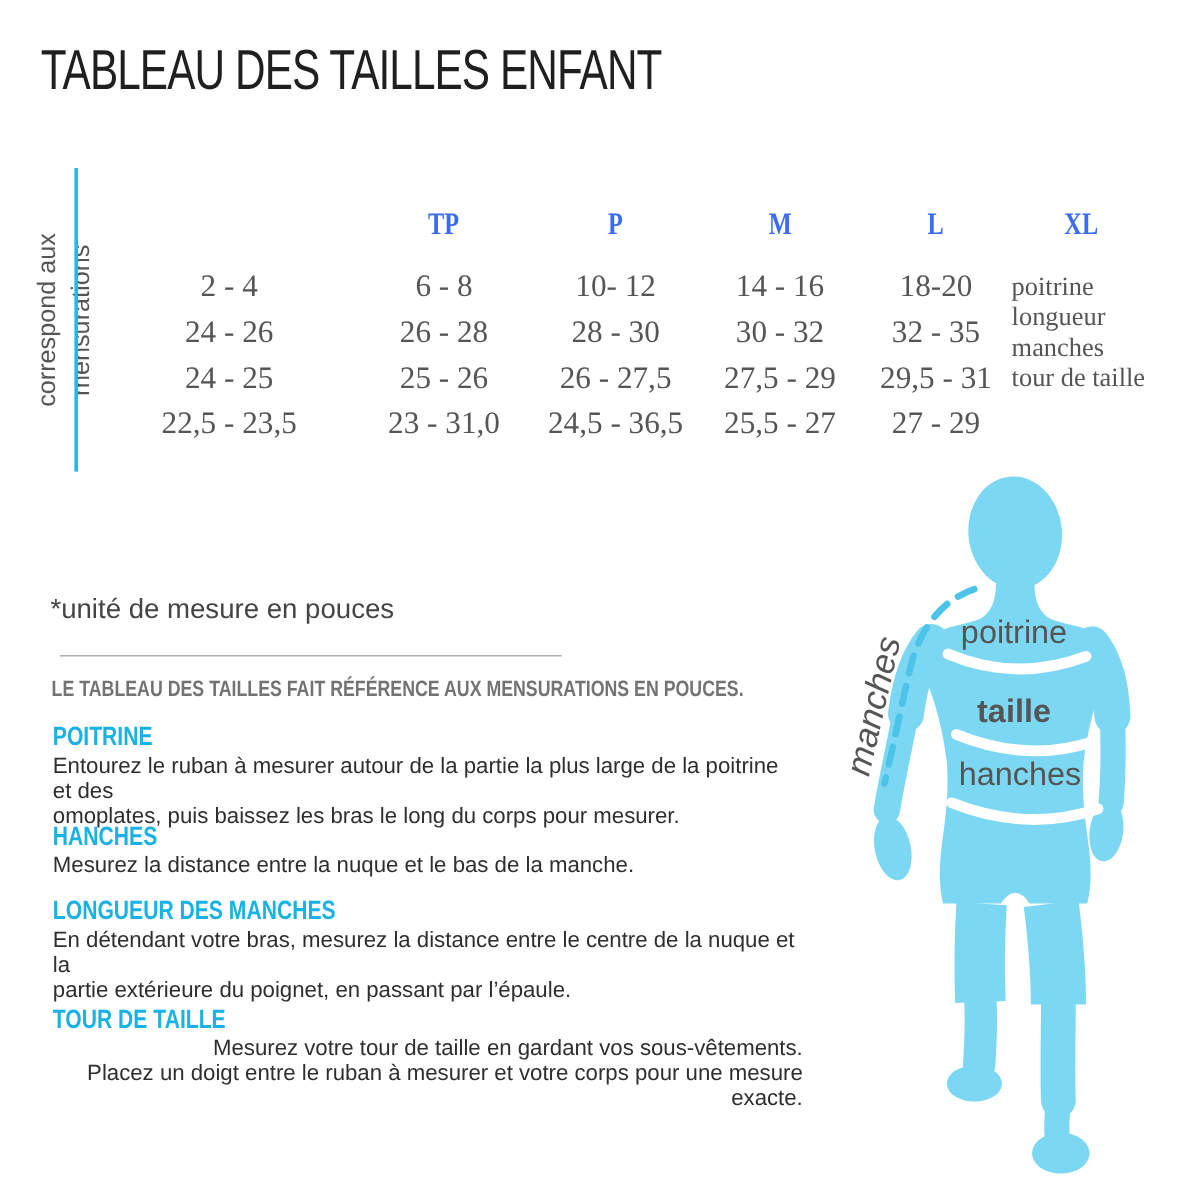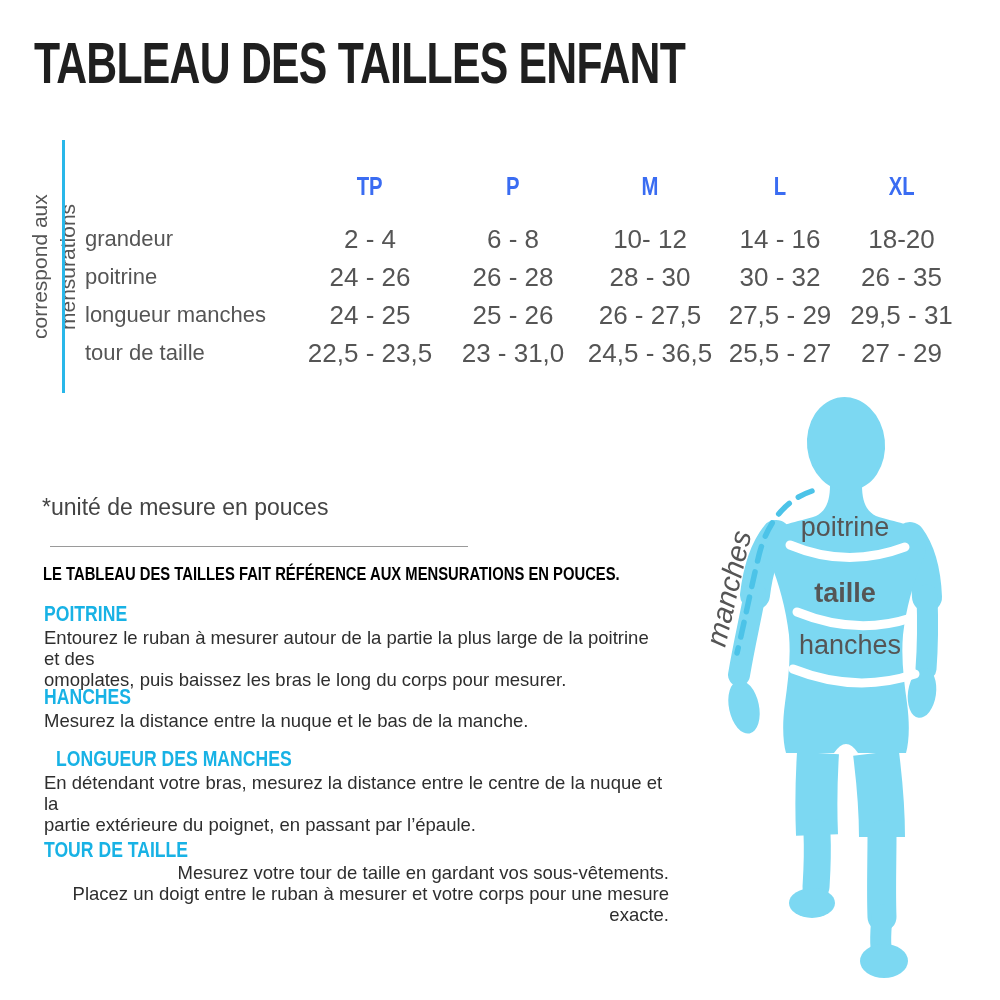--- a/index.html
+++ b/index.html
@@ -2,41 +2,41 @@
 <html><head>
 <meta charset="utf-8">
 <style>
   html,body{margin:0;padding:0;background:#fff;}
   .canvas{position:relative;width:1000px;height:1000px;background:#ffffff;overflow:hidden;
           font-family:"Liberation Sans",sans-serif;color:#2e2e2e;}
 
   .cond{display:inline-block;white-space:nowrap;transform:scaleX(0.75);transform-origin:0 50%;}
   .cond-c{display:inline-block;white-space:nowrap;transform:scaleX(0.78);transform-origin:50% 50%;}
 
-  .page-title{position:absolute;left:34px;top:30px;font-size:57px;font-weight:700;
+  .page-title{position:absolute;left:34px;top:30px;font-size:47px;font-weight:400;
               color:#1f1f1f;letter-spacing:-1px;}
 
   .vlabel{position:absolute;left:26px;top:138px;height:258px;width:28px;
           writing-mode:vertical-rl;transform:rotate(180deg);
           font-size:21px;color:#555;text-align:center;line-height:28px;}
   .vline{position:absolute;left:62px;top:140px;width:3px;height:253px;background:#29b7e9;}
 
   .size-table{position:absolute;left:85px;top:166px;width:875px;
               display:grid;grid-template-columns:212px 146px 140px 134px 126px 117px;
-              grid-template-rows:36px 18px 38px 38px 38px 38px;}
+              grid-template-rows:36px 18px 38px 38px 38px 38px;font-family:Liberation Serif, serif;}
   .size-table .hcell{display:flex;align-items:flex-end;justify-content:center;
               font-size:26px;font-weight:bold;color:#3a6cf2;}
   .size-table .rlabel{display:flex;align-items:center;font-size:22px;color:#555;}
   .size-table .vcell{display:flex;align-items:center;justify-content:center;
               font-size:26px;color:#555;}
 
   .unit-note{position:absolute;left:42px;top:494px;font-size:23px;color:#444;}
   .divider{position:absolute;left:50px;top:546px;width:418px;height:1px;background:#9a9a9a;}
 
-  .ref-line{position:absolute;left:43px;top:563px;font-size:18.5px;font-weight:bold;color:#000000;}
+  .ref-line{position:absolute;left:43px;top:563px;font-size:18.5px;font-weight:bold;color:#737373;}
   .ref-line .cond{transform:scaleX(0.8);}
 
   .sec-h{position:absolute;left:44px;font-size:22px;font-weight:bold;color:#18b2e5;}
   .sec-h .cond{transform:scaleX(0.8);}
   .sec-p{position:absolute;left:44px;width:625px;font-size:18.5px;line-height:21px;
          color:#2e2e2e;white-space:pre-line;}
 
   .figure{position:absolute;left:660px;top:385px;width:340px;height:615px;}
   .fig-label{position:absolute;font-size:27px;color:#555;text-align:center;}
   .fig-label-sleeves{position:absolute;left:669px;top:572px;width:120px;font-size:29px;
@@ -67,33 +67,32 @@
       </div>
     <div class="hcell">
         <span class="cond-c">L</span>
       </div>
     <div class="hcell">
         <span class="cond-c">XL</span>
       </div>
 
     <div style="grid-column:1 / span 6;"></div>
 
-    <div class="rlabel">grandeur</div>
     <div class="vcell">2 - 4</div>
     <div class="vcell">6 - 8</div>
     <div class="vcell">10- 12</div>
     <div class="vcell">14 - 16</div>
     <div class="vcell">18-20</div>
 
     <div class="rlabel">poitrine</div>
     <div class="vcell">24 - 26</div>
     <div class="vcell">26 - 28</div>
     <div class="vcell">28 - 30</div>
     <div class="vcell">30 - 32</div>
-    <div class="vcell">26 - 35</div>
+    <div class="vcell">32 - 35</div>
 
     <div class="rlabel">longueur manches</div>
     <div class="vcell">24 - 25</div>
     <div class="vcell">25 - 26</div>
     <div class="vcell">26 - 27,5</div>
     <div class="vcell">27,5 - 29</div>
     <div class="vcell">29,5 - 31</div>
 
     <div class="rlabel">tour de taille</div>
     <div class="vcell">22,5 - 23,5</div>
@@ -114,21 +113,21 @@
     <span class="cond">POITRINE</span>
   </div>
   <div class="sec-p" style="top:627px;">Entourez le ruban à mesurer autour de la partie la plus large de la poitrine et des
 omoplates, puis baissez les bras le long du corps pour mesurer.</div>
 
   <div class="sec-h" style="top:684px;">
     <span class="cond">HANCHES</span>
   </div>
   <div class="sec-p" style="top:710px;">Mesurez la distance entre la nuque et le bas de la manche.</div>
 
-  <div class="sec-h" style="top:746px;margin-left:12px;">
+  <div class="sec-h" style="top:746px;">
     <span class="cond">LONGUEUR DES MANCHES</span>
   </div>
   <div class="sec-p" style="top:772px;">En détendant votre bras, mesurez la distance entre le centre de la nuque et la
 partie extérieure du poignet, en passant par l’épaule.</div>
 
   <div class="sec-h" style="top:837px;">
     <span class="cond">TOUR DE TAILLE</span>
   </div>
   <div class="sec-p" style="top:862px;text-align:right;">Mesurez votre tour de taille en gardant vos sous-vêtements.
 Placez un doigt entre le ruban à mesurer et votre corps pour une mesure exacte.</div>

